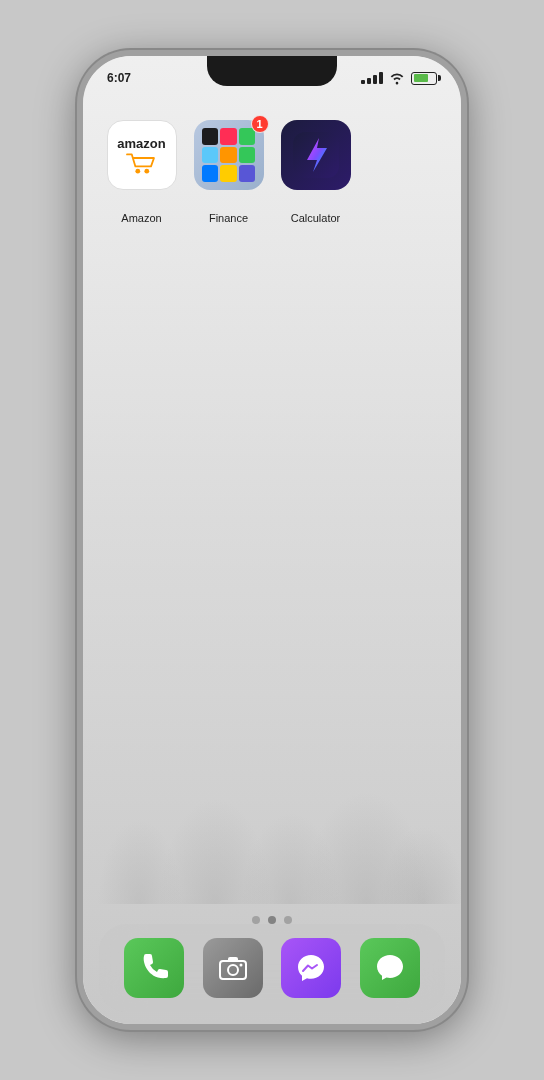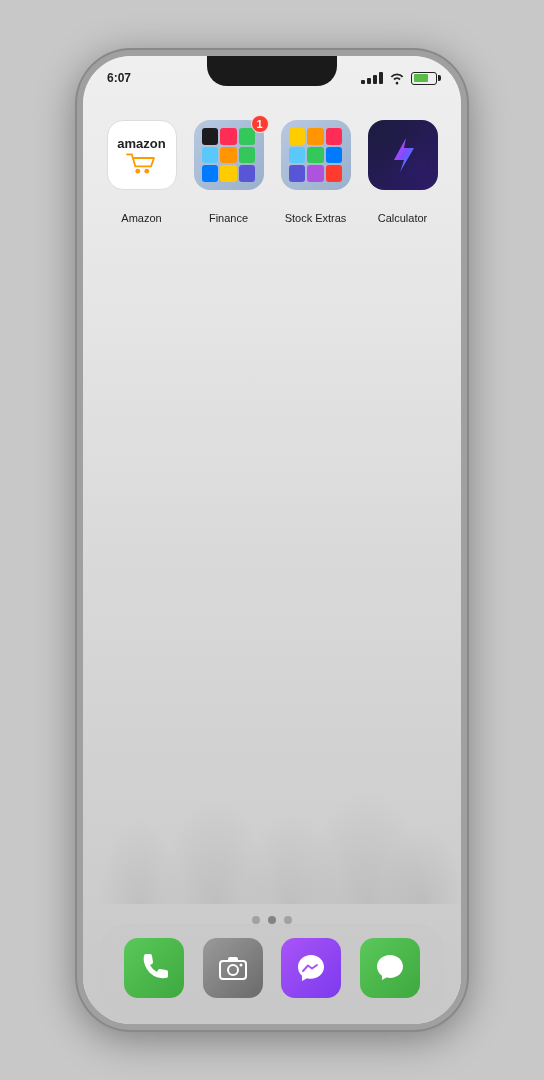--- a/index.html
+++ b/index.html
@@ -421,34 +421,20 @@
               <div class="mini-app" style="background:#34c759;"></div>
               <div class="mini-app" style="background:#007aff;"></div>
               <div class="mini-app" style="background:#ffcc00;"></div>
               <div class="mini-app" style="background:#5856d6;"></div>
             </div>
             <div class="badge">1</div>
           </div>
           <span class="app-label">Finance</span>
         </div>
 
-        <div class="app-item">
-          <div class="app-icon icon-folder">
-            <div class="mini-app" style="background:#ffcc00;"></div>
-            <div class="mini-app" style="background:#ff9500;"></div>
-            <div class="mini-app" style="background:#ff2d55;"></div>
-            <div class="mini-app" style="background:#5ac8fa;"></div>
-            <div class="mini-app" style="background:#34c759;"></div>
-            <div class="mini-app" style="background:#007aff;"></div>
-            <div class="mini-app" style="background:#5856d6;"></div>
-            <div class="mini-app" style="background:#af52de;"></div>
-            <div class="mini-app" style="background:#ff3b30;"></div>
-          </div>
-          <span class="app-label">Stock Extras</span>
-        </div>
 
 
         <div class="app-item">
           <div class="app-icon icon-shortcuts">
 
             <svg width="46" height="46" viewBox="0 0 46 46">
               <defs>
                 <linearGradient id="sg" x1="0" y1="0" x2="1" y2="1">
                   <stop offset="0%" stop-color="#1c1c3e"></stop>
                   <stop offset="100%" stop-color="#2d1b69"></stop>

